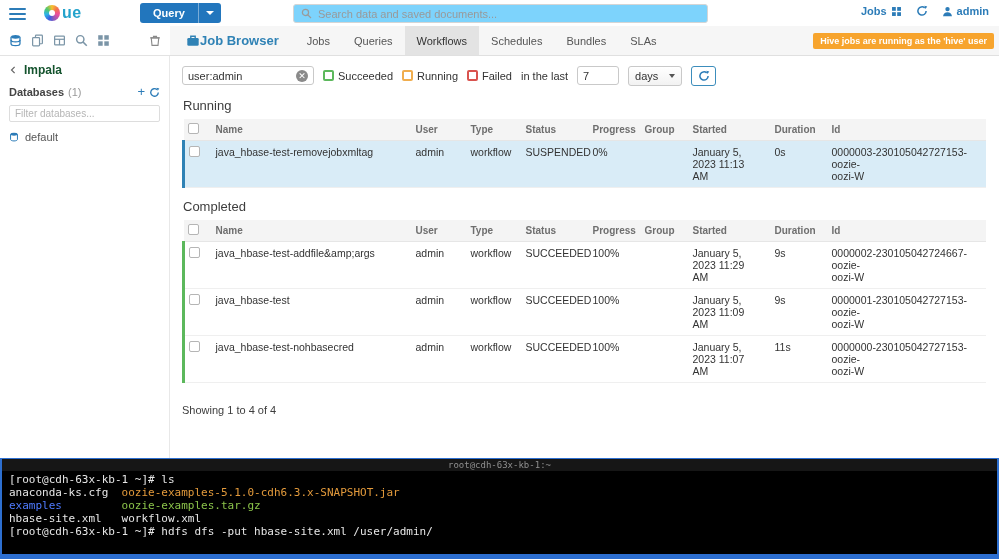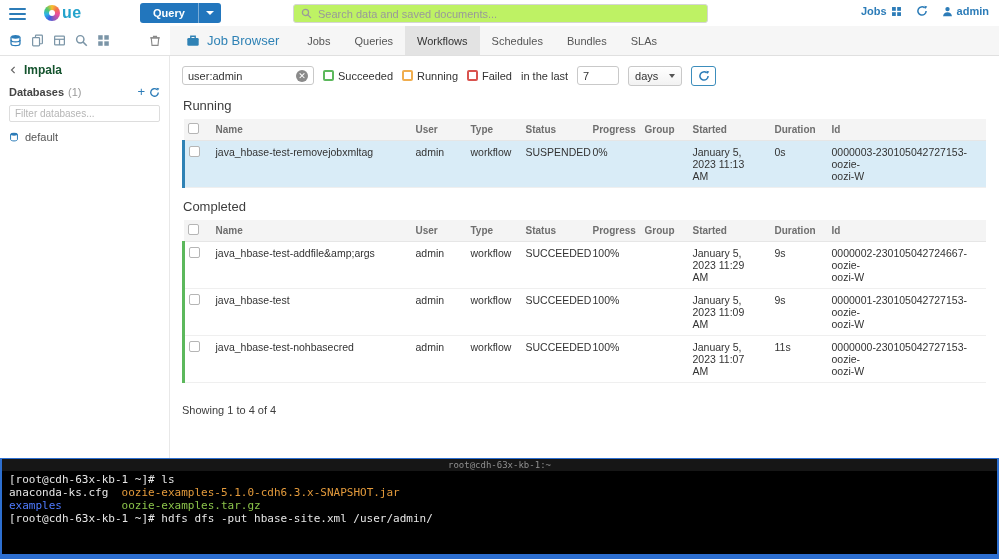--- a/index.html
+++ b/index.html
@@ -17,38 +17,38 @@
   .pinwheel { width: 16px; height: 16px; border-radius: 50%; position: relative;
     background: conic-gradient(#f7c02f,#f2704e,#ee4d9b,#9b59b6,#3b5fe0,#2cb5e8,#52c76d,#f7c02f); }
   .pinwheel::after { content: ""; position: absolute; inset: 5px; background: #fff; border-radius: 50%; }
   .logo .word { font-size: 16px; font-weight: bold; color: #24a3cc; letter-spacing: .5px; }
   .query-btn { position: absolute; left: 140px; top: 3px; height: 20px; display: flex; align-items: stretch;
     background: #2276bd; border-radius: 3px; color: #fff; cursor: pointer; }
   .query-btn .lbl { padding: 0 13px; font-size: 11px; font-weight: bold; line-height: 20px; }
   .query-btn .split { border-left: 1px solid rgba(255,255,255,.4); padding: 0 7px; display: flex; align-items: center; }
   .caret { width: 0; height: 0; border-left: 4px solid transparent; border-right: 4px solid transparent; border-top: 4px solid #fff; }
   .search-wrap { position: absolute; left: 293px; top: 4px; width: 415px; height: 19px; border: 1px solid #d5d5d5;
-    border-radius: 3px; background: #bef264; display: flex; align-items: center; padding: 0 7px; gap: 6px; }
+    border-radius: 3px; background: #7dd3fc; display: flex; align-items: center; padding: 0 7px; gap: 6px; }
   .search-wrap .sic { color: #9a9a9a; display: flex; }
   .search-wrap input { border: 0; outline: 0; background: transparent; flex: 1; font-size: 11px; color: #555; font-family: inherit; }
   .search-wrap input::placeholder { color: #999; }
   .top-right { position: absolute; right: 10px; top: 5px; display: flex; align-items: center; gap: 14px; }
   .tr-item { display: flex; align-items: center; gap: 4px; font-size: 11px; font-weight: bold; color: #2c7cb8; cursor: pointer; }
 
   
   .appbar { position: absolute; top: 26px; left: 0; right: 0; height: 30px; }
   .assist-strip { position: absolute; left: 0; top: 0; width: 170px; height: 30px; background: #fff;
     border-bottom: 1px solid #e3e3e3; display: flex; align-items: center; gap: 9px; padding: 0 9px; color: #7b95a7; }
   .assist-strip .spacer { flex: 1; }
   .assist-strip .ic { display: flex; cursor: pointer; }
   .ic-blue { color: #2c7cb8; }
   .ic-gray { color: #8a8a8a; }
   .jb-bar { position: absolute; left: 170px; right: 0; top: 0; height: 30px; background: #f6f6f6;
     border-bottom: 1px solid #e0e0e0; display: flex; align-items: stretch; }
-  .jb-title { display: flex; align-items: center; gap: 7px; padding: 0 16px; color: #2f82b5; font-weight: normal; font-size: 13px; }
+  .jb-title { display: flex; align-items: center; padding: 0 16px; color: #2f82b5; font-weight: bold; font-size: 13px; }
   .tabs { display: flex; align-items: stretch; }
   .tab { display: flex; align-items: center; padding: 0 12px; font-size: 11px; color: #555; cursor: pointer; }
   .tab.active { background: #e3e3e3; color: #333; }
   .alert-badge { margin-left: auto; align-self: center; margin-right: 5px; background: #f7a42d; color: #fff;
     font-size: 9px; padding: 3px 7px; border-radius: 2px; font-weight: bold; white-space: nowrap; }
 
   
   .assist { position: absolute; left: 0; top: 56px; width: 170px; bottom: 101px; background: #fff;
     border-right: 1px solid #e8e8e8; padding: 7px 9px; font-size: 11px; }
   .assist-head { display: flex; align-items: center; gap: 6px; color: #14532d; font-weight: bold; font-size: 12px; margin-bottom: 9px; }
@@ -230,20 +230,21 @@
         <span>Job Browser</span>
       </span>
       <span class="tabs">
         <span class="tab">Jobs</span>
         <span class="tab">Queries</span>
         <span class="tab active">Workflows</span>
         <span class="tab">Schedules</span>
         <span class="tab">Bundles</span>
         <span class="tab">SLAs</span>
       </span>
+      <span class="alert-badge">Hive jobs are running as the 'hive' user</span>
     </div>
   </div>
 
   <div class="assist">
     <div class="assist-head">
       <span class="chev">
         <svg width="9" height="10" viewBox="0 0 16 16">
             <polyline points="10,2.5 4.5,8 10,13.5" fill="none" stroke="currentColor" stroke-width="2.2"></polyline>
           </svg>
       </span>
@@ -440,17 +441,18 @@
 
     <div class="showing">Showing 1 to 4 of 4</div>
   </div>
 
   <div class="terminal">
     <div class="term-title">root@cdh-63x-kb-1:~</div>
     <div class="term-body">
       <div class="tl"><span style="color: rgb(230, 230, 230);">[root@cdh-63x-kb-1 ~]# ls</span></div>
       <div class="tl"><span style="color: rgb(230, 230, 230);">anaconda-ks.cfg  </span><span style="color: rgb(227, 154, 59);">oozie-examples-5.1.0-cdh6.3.x-SNAPSHOT.jar</span></div>
       <div class="tl"><span style="color: rgb(79, 123, 255);">examples</span><span style="color: rgb(230, 230, 230);">         </span><span style="color: rgb(139, 195, 74);">oozie-examples.tar.gz</span></div>
+      <div class="tl"><span style="color: rgb(230, 230, 230);">hbase-site.xml   workflow.xml</span></div>
       <div class="tl"><span style="color: rgb(230, 230, 230);">[root@cdh-63x-kb-1 ~]# hdfs dfs -put hbase-site.xml /user/admin/</span></div>
     </div>
   </div>
 
 </div>
 
 </body></html>

